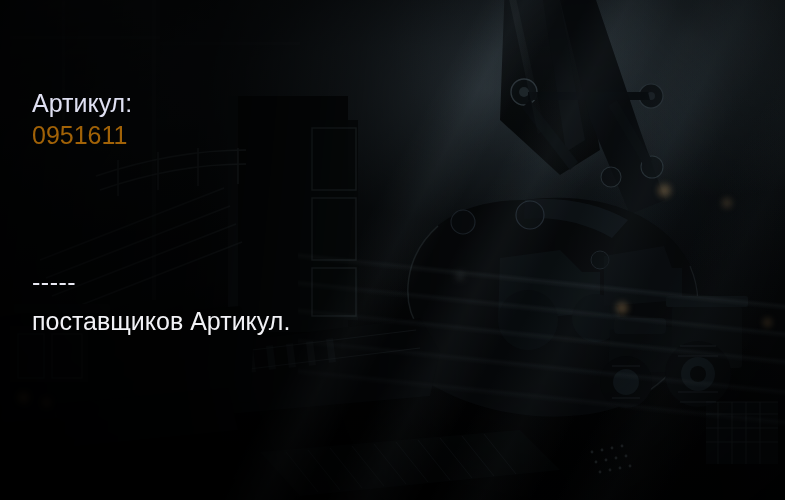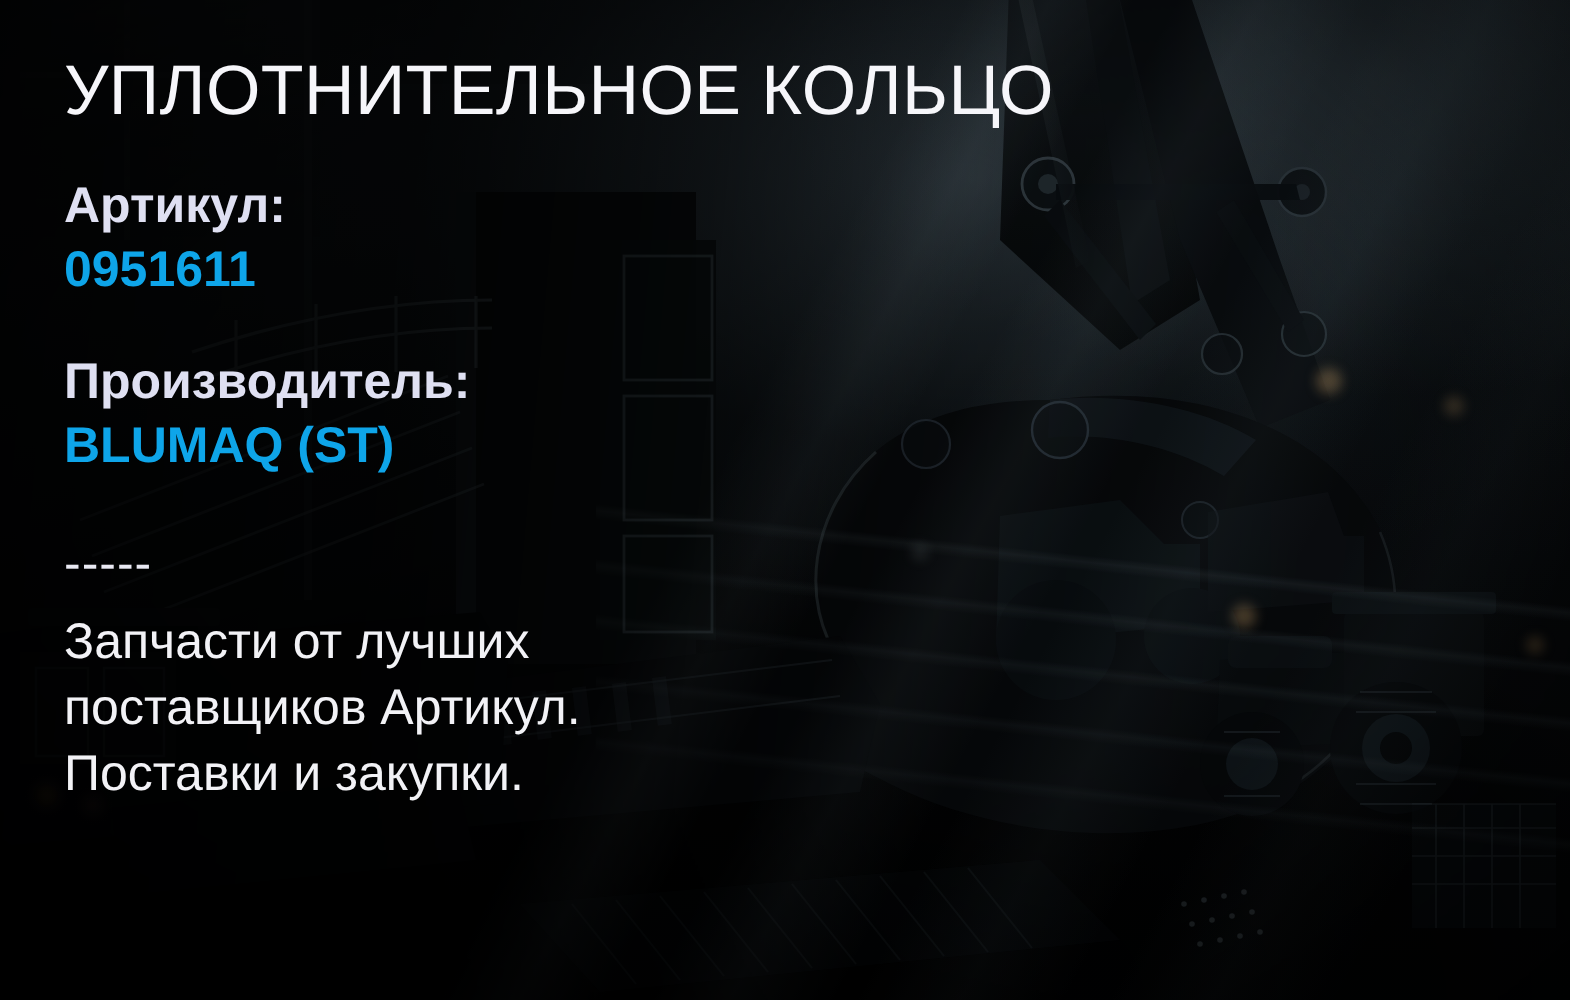--- a/index.html
+++ b/index.html
@@ -77,30 +77,30 @@
     font-weight:400;
     line-height:1.12;
     color:#f6f6fa;
     letter-spacing:0.2px;
     white-space:nowrap;
   }
   .field { position:absolute; left:0; }
   .field-label {
     display:block;
     font-size:25px;
-    font-weight:700;
+    font-weight:400;
     line-height:1.26;
     color:#dfe0f2;
   }
   .field-value {
     display:block;
     font-size:25px;
-    font-weight:700;
+    font-weight:400;
     line-height:1.26;
-    color:#0ea5e9;
+    color:#a16207;
   }
   #field-article { top:88px; }
   #field-maker  { top:176px; }
 
   .divider {
     position:absolute; left:0; top:270px;
     font-size:25px;
     line-height:1;
     color:#e9e9f3;
     letter-spacing:0.5px;
@@ -333,34 +333,27 @@
   <div class="bokeh" style="left:763px; top:318px; width:9px;  height:9px;  background:rgba(206,160,98,0.26);"></div>
   <div class="bokeh" style="left:18px;  top:392px; width:11px; height:11px; background:rgba(224,168,96,0.32);"></div>
   <div class="bokeh" style="left:42px;  top:398px; width:9px;  height:9px;  background:rgba(212,158,92,0.26);"></div>
   <div class="bokeh" style="left:456px; top:272px; width:8px;  height:8px;  background:rgba(186,198,206,0.16);"></div>
 
   <div class="bg-layer bg-scrim"></div>
   <div class="bg-layer bg-vignette"></div>
 
   <div class="content">
 
-    <div class="title">УПЛОТНИТЕЛЬНОЕ КОЛЬЦО</div>
 
     <div class="field" id="field-article">
       <span class="field-label">Артикул:</span>
       <span class="field-value">0951611</span>
     </div>
 
-    <div class="field" id="field-maker">
-      <span class="field-label">Производитель:</span>
-      <span class="field-value">BLUMAQ (ST)</span>
-    </div>
 
     <div class="divider">-----</div>
 
     <div class="promo">
-      <span class="promo-line">Запчасти от лучших</span>
       <span class="promo-line">поставщиков Артикул.</span>
-      <span class="promo-line">Поставки и закупки.</span>
     </div>
 
   </div>
 </div>
 
 </body></html>

